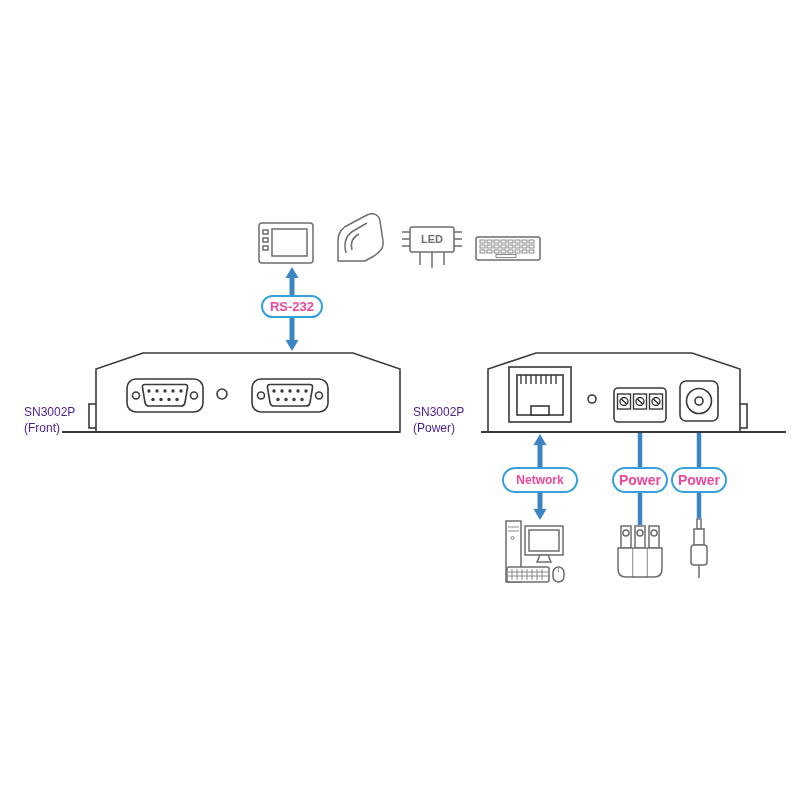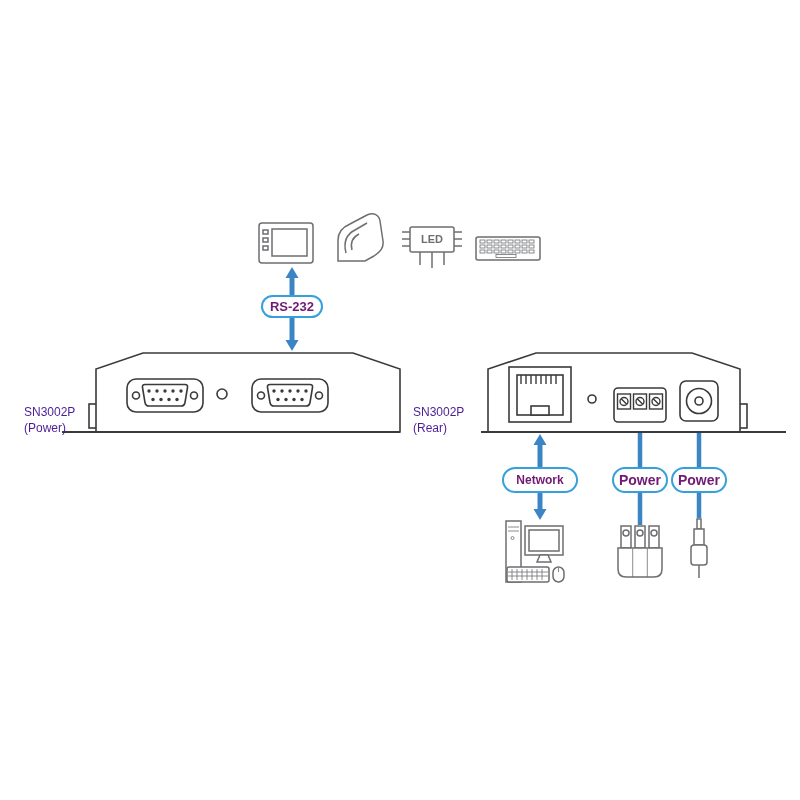--- a/index.html
+++ b/index.html
@@ -21,21 +21,21 @@
   .sgt {stroke:var(--icon-gray,#6d6e71);fill:none;stroke-width:0.8;}
   .pin {fill:var(--outline-dark,#3a3a3a);stroke:none;}
   .blue-line{stroke:var(--arrow-blue,#3c85c5);fill:none;}
   .blue-fill{fill:var(--arrow-blue,#3c85c5);stroke:none;}
   .chip-text{fill:var(--icon-gray,#6d6e71);font-family:"Liberation Sans",sans-serif;
              font-size:11px;font-weight:bold;text-anchor:middle;}
   
   .pill{position:absolute;box-sizing:border-box;background:#fff;
         border:2.5px solid var(--pill-border,#35a0dc);border-radius:14px;
         display:flex;align-items:center;justify-content:center;
-        font-weight:bold;color:#701a75;}
+        font-weight:bold;color:#ec4899;}
   .pill-rs232  {left:261px;top:295px;width:62px;height:23px;font-size:13px;}
   .pill-network{left:502px;top:467px;width:76px;height:26px;font-size:12px;}
   .pill-power1 {left:612px;top:467px;width:56px;height:26px;font-size:14px;}
   .pill-power2 {left:671px;top:467px;width:56px;height:26px;font-size:14px;}
   
   .dev-label{position:absolute;font-size:12px;color:#4c1d95;line-height:1.3;}
   .dev-label-front{left:24px;top:405px;}
   .dev-label-rear {left:413px;top:405px;}
 </style>
 </head>
@@ -243,20 +243,20 @@
     </g>
   </svg>
 
   <div class="pill pill-rs232">RS-232</div>
   <div class="pill pill-network">Network</div>
   <div class="pill pill-power1">Power</div>
   <div class="pill pill-power2">Power</div>
 
   <div class="dev-label dev-label-front">
     <div>SN3002P</div>
-    <div>(Power)</div>
+    <div>(Front)</div>
   </div>
   <div class="dev-label dev-label-rear">
     <div>SN3002P</div>
-    <div>(Rear)</div>
+    <div>(Power)</div>
   </div>
 
 </div>
 
 </body></html>

